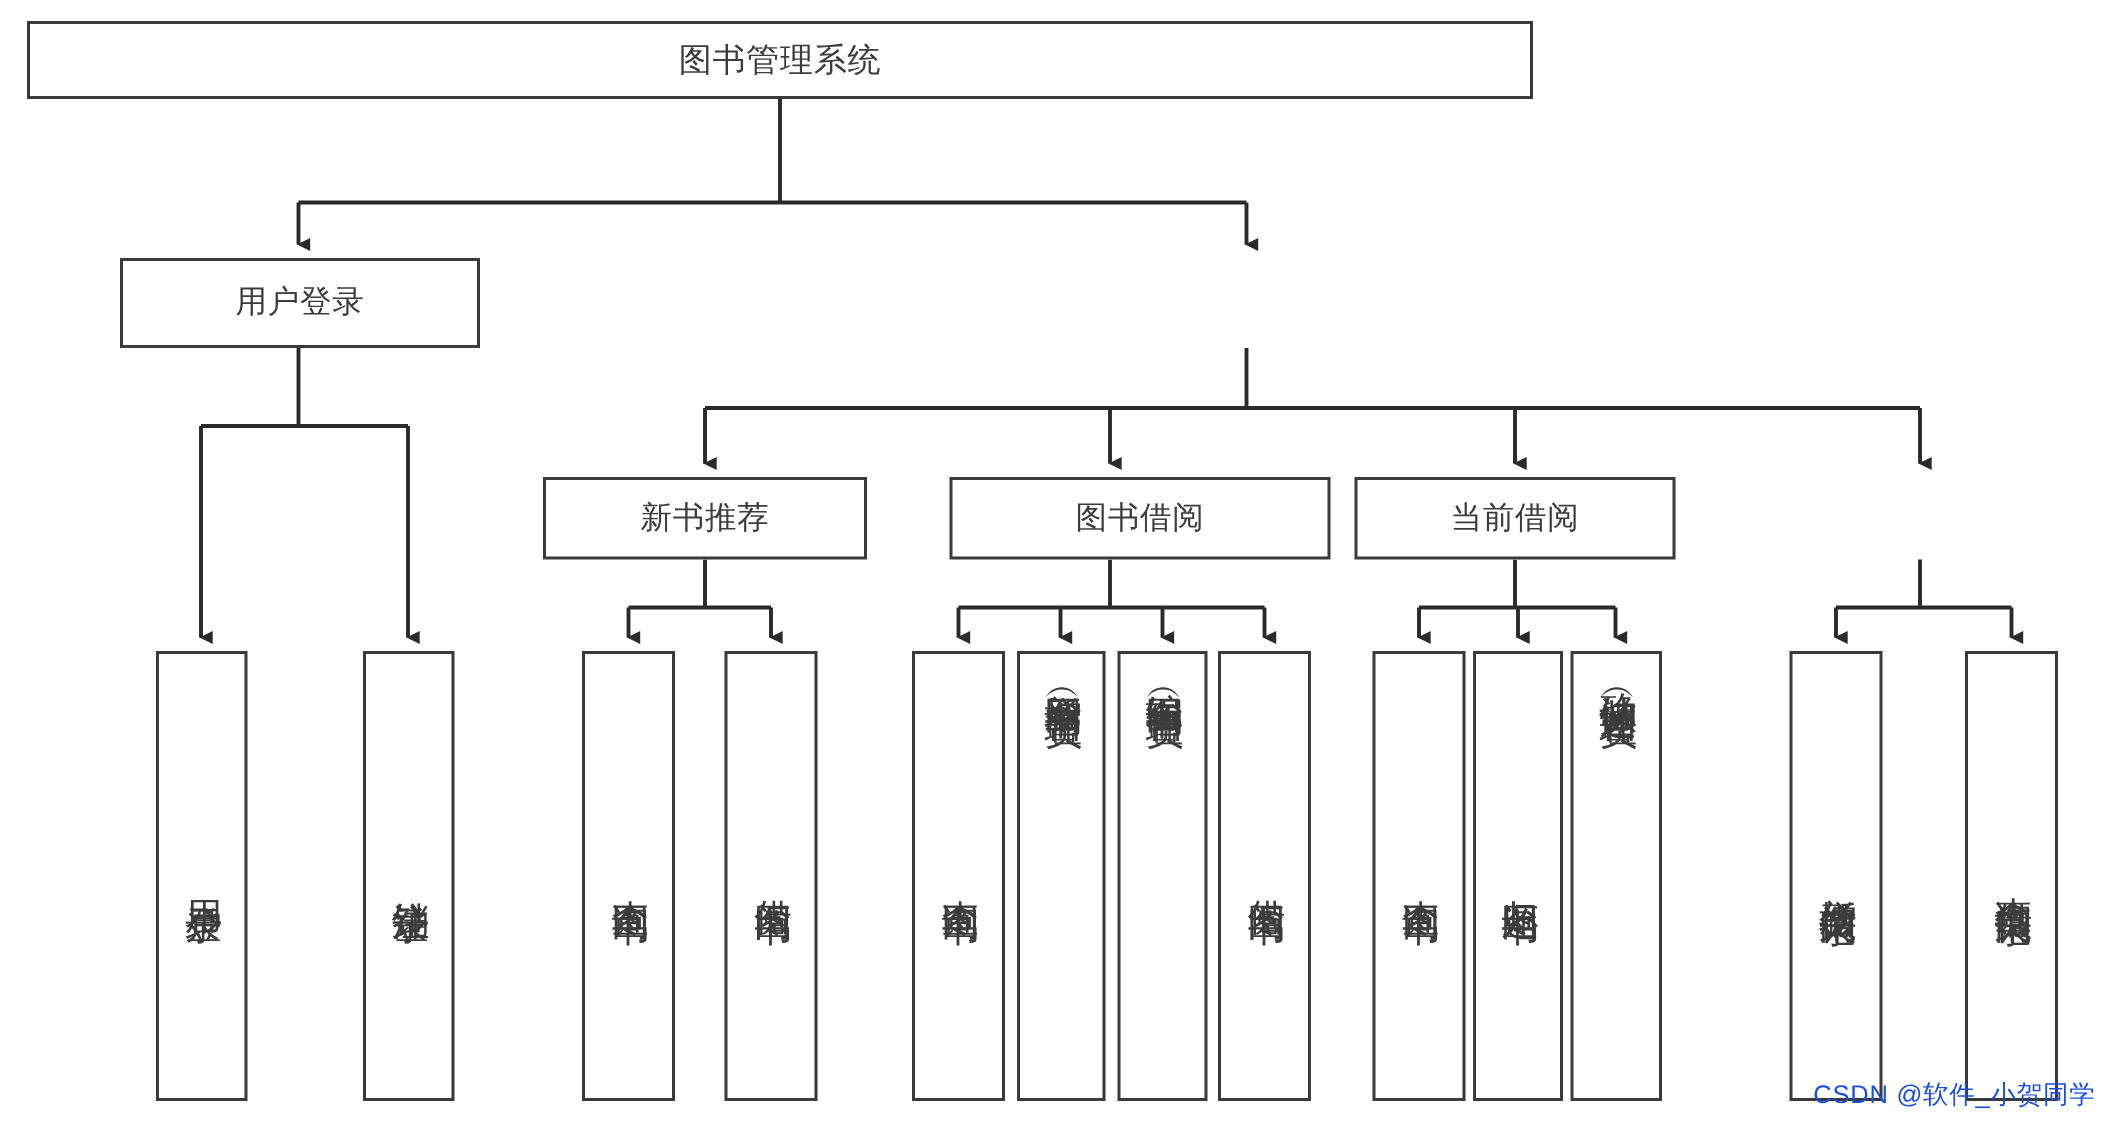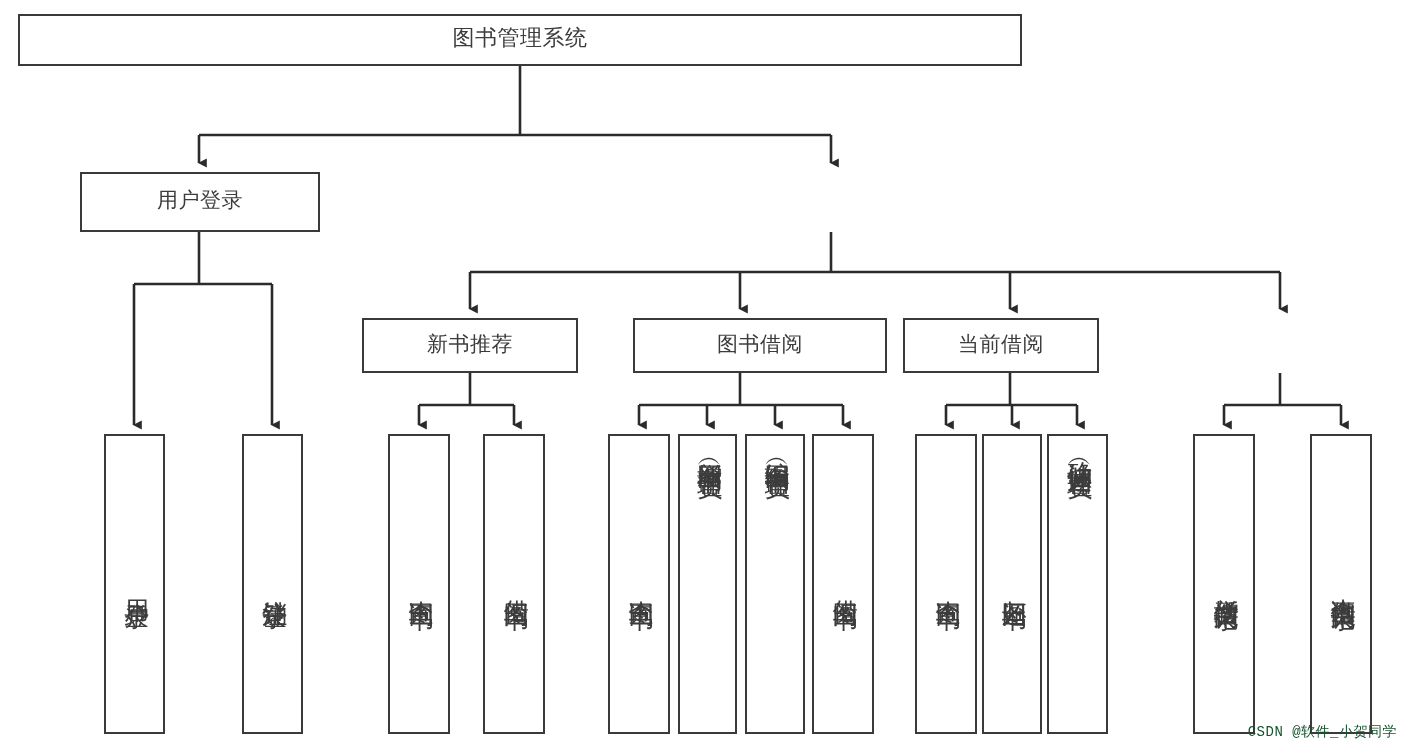--- a/index.html
+++ b/index.html
@@ -10,21 +10,20 @@
   }
   body {
     font-family: "Liberation Sans", "DejaVu Sans", sans-serif;
   }
   #diagram-root {
     position: relative;
     width: 1405px;
     height: 747px;
     background: #ffffff;
     overflow: hidden;
-    font-family: Liberation Mono, monospace;
   }
   #edges-layer {
     position: absolute;
     left: 0;
     top: 0;
     width: 1405px;
     height: 747px;
     pointer-events: none;
   }
   .node {
@@ -71,22 +70,22 @@
   }
   
   .node.v.center {
     align-items: center;
     padding-top: 0;
   }
   #watermark {
     position: absolute;
     right: 8px;
     bottom: 6px;
-    font-size: 14px;
-    color: #14532d;
+    font-size: 17px;
+    color: #1d4ed8;
     letter-spacing: 0.5px;
     white-space: nowrap;
     user-select: none;
     text-align: center;
   }
 </style>
 </head>
 <body>
 
 <div id="diagram-root">
@@ -148,21 +147,21 @@
   <div class="node h" style="left:80px; top:172px; width:240px; height:60px;">
     <span class="node-label">用户登录</span>
   </div>
 
   <div class="node h" style="left:362px; top:318px; width:216px; height:55px;">
     <span class="node-label">新书推荐</span>
   </div>
   <div class="node h" style="left:633px; top:318px; width:254px; height:55px;">
     <span class="node-label">图书借阅</span>
   </div>
-  <div class="node h" style="left:903px; top:318px; width:196px; height:55px;">
+  <div class="node h" style="left:903px; top:318px; width:214px; height:55px;">
     <span class="node-label">当前借阅</span>
   </div>
 
   <div class="node v center" style="left:104px; top:434px; width:61px; height:300px;">
     <span class="node-label">用户登录</span>
   </div>
   <div class="node v center" style="left:242px; top:434px; width:61px; height:300px;">
     <span class="node-label">注销登录</span>
   </div>
 

